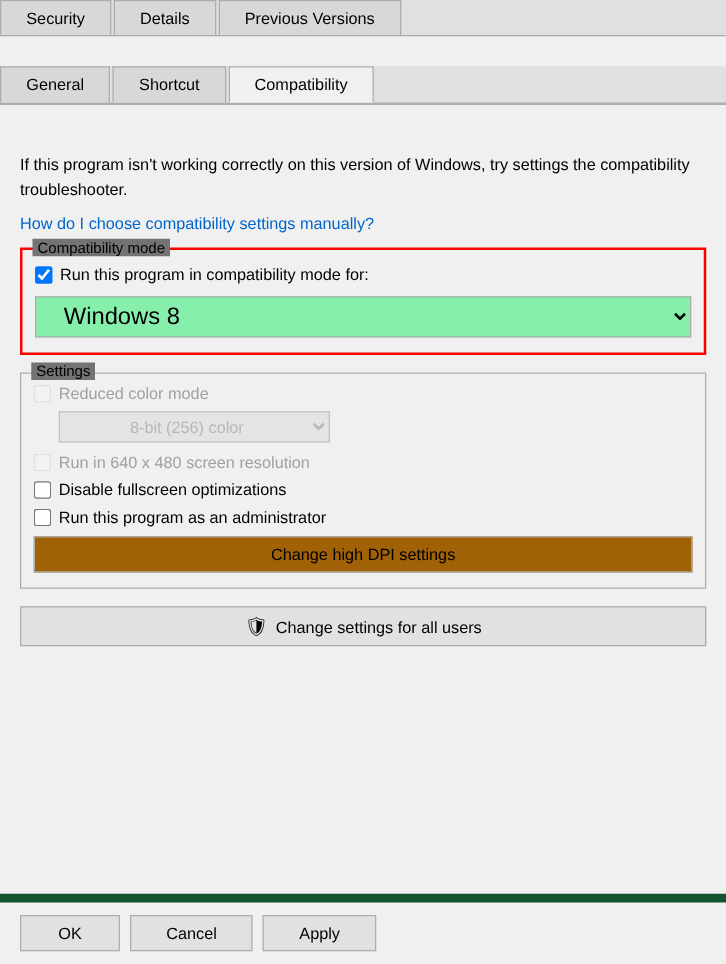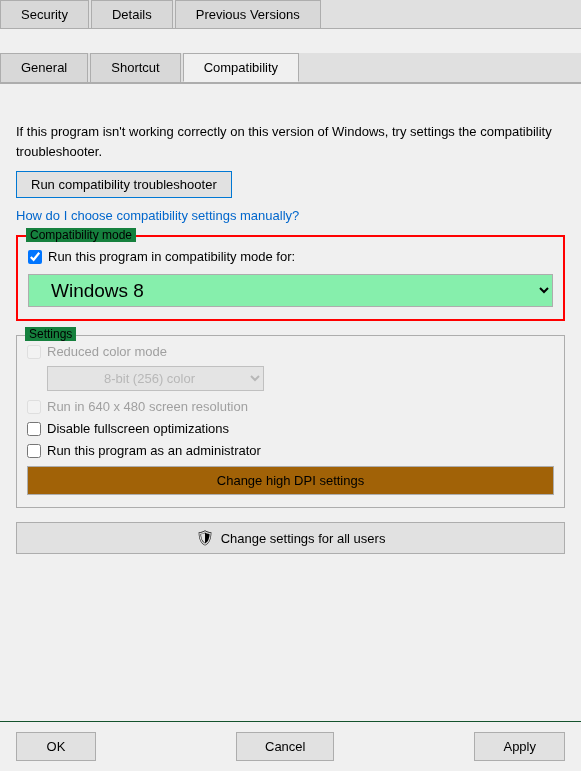--- a/index.html
+++ b/index.html
@@ -103,21 +103,21 @@
     }
 
     .group-box.highlighted {
       border: 2px solid red;
     }
 
     .group-label {
       position: absolute;
       top: -9px;
       left: 8px;
-      background: #15803d;
+      background: #737373;
       padding: 0 4px;
       font-size: 12px;
       color: #000;
     }
 
     .checkbox-row {
       display: flex;
       align-items: center;
       margin-bottom: 10px;
       margin-top: 4px;
@@ -215,24 +215,24 @@
     }
 
     .shield-icon {
       margin-right: 6px;
       font-size: 15px;
     }
 
     
     .bottom-bar {
       display: flex;
-      justify-content: space-between;
+      justify-content: flex-start;
       align-items: center;
       padding: 10px 16px;
-      border-top: 1px solid #14532d;
+      border-top: 7px solid #14532d;
       background: #f0f0f0;
       gap: 8px;
     }
 
     .bottom-btn {
       padding: 6px 28px;
       background: #e1e1e1;
       border: 1px solid #adadad;
       cursor: pointer;
       font-size: 13px;
@@ -254,21 +254,20 @@
   <div class="tabs-row2">
     <div class="tab">General</div>
     <div class="tab">Shortcut</div>
     <div class="tab active">Compatibility</div>
   </div>
 
   <div class="content">
 
     <p class="intro-text">If this program isn't working correctly on this version of Windows, try settings the compatibility troubleshooter.</p>
 
-    <button class="troubleshooter-btn">Run compatibility troubleshooter</button>
 
     <a class="link-text">How do I choose compatibility settings manually?</a>
 
     
     <div class="group-box highlighted">
       <span class="group-label">Compatibility mode</span>
       <div class="checkbox-row">
         <input type="checkbox" id="compat-check" checked="" style="">
         <label for="compat-check">Run this program in compatibility mode for:</label>
       </div>

